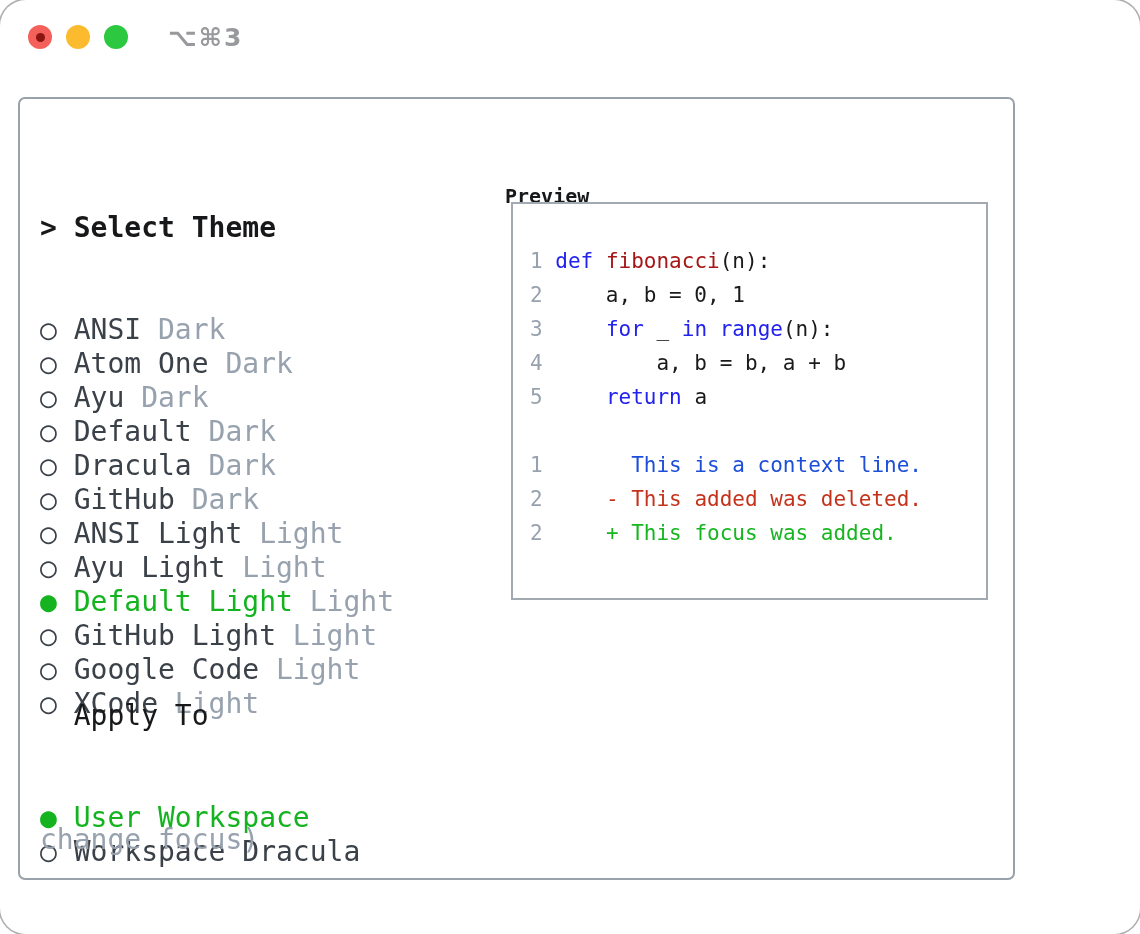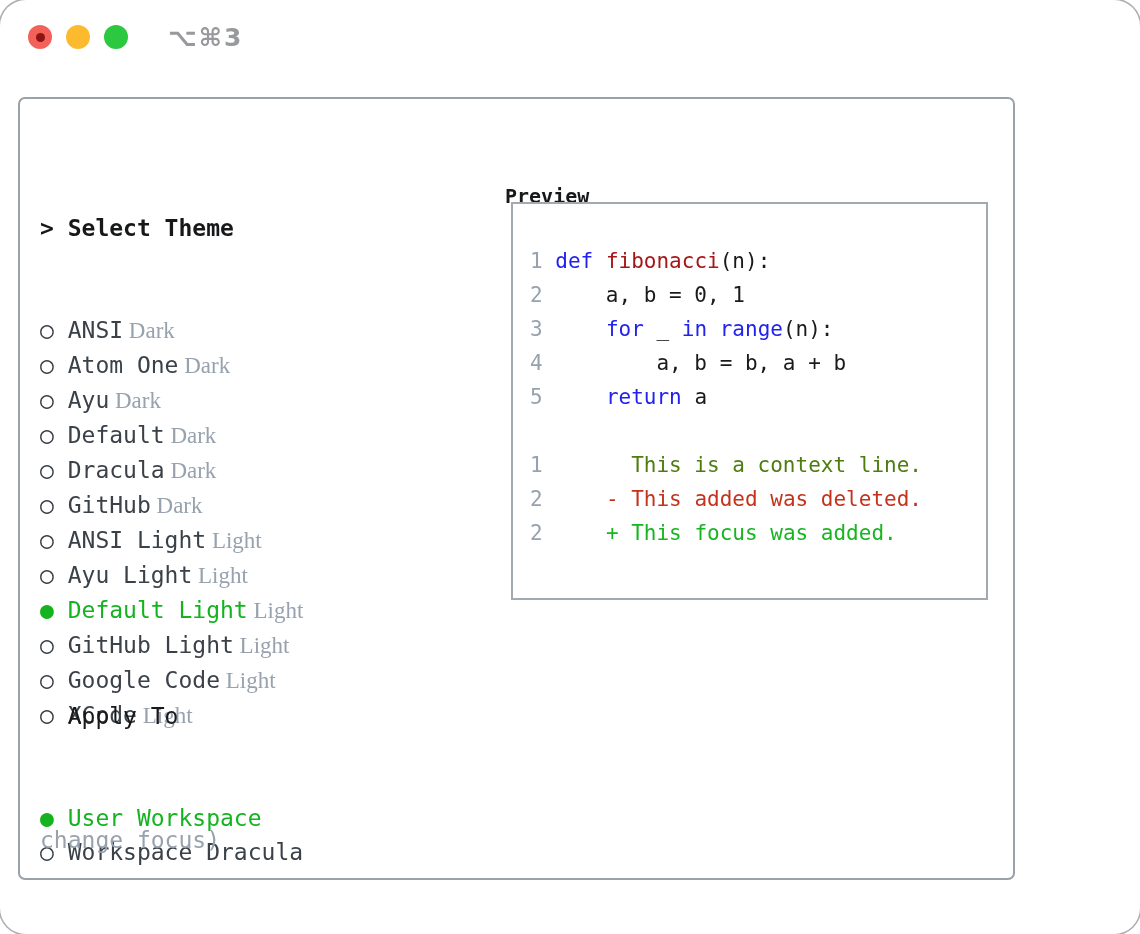--- a/index.html
+++ b/index.html
@@ -22,44 +22,44 @@
   .win-title{
     position:absolute;top:23px;left:168px;font-size:25px;font-weight:bold;
     color:#98999c;letter-spacing:2px;
     font-family:"DejaVu Sans","DejaVu Sans Mono","Liberation Sans",sans-serif;
   }
   
   .panel{
     position:absolute;left:18px;top:97px;width:997px;height:783px;box-sizing:border-box;
     border:2px solid var(--panel-border,#99a1ab);border-radius:7px;background:#fff;
   }
-  .col-text{position:absolute;font-size:23px;line-height:34px;white-space:pre;}
+  .col-text{position:absolute;font-size:28px;line-height:34px;white-space:pre;}
   .theme-block{left:20px;top:44px;}
   .apply-block{left:20px;top:532px;}
   .hint-block{left:20px;top:656px;color:var(--muted-gray,#9aa5b1);}
   .heading{color:var(--text-primary,#17181a);font-weight:bold;}
   .heading2{color:var(--text-primary,#17181a);}
   .row{white-space:pre;}
   .marker{display:inline-block;width:2ch;color:#3b4148;}
   .name{color:var(--text-secondary,#3b4148);text-align:center;}
-  .variant{color:var(--muted-gray,#97a2ae);font-family:Liberation Serif, serif;}
+  .variant{color:var(--muted-gray,#97a2ae);}
   .row.selected .marker,.row.selected .name{color:var(--accent-green,#14b31f);}
   
   .preview-label{position:absolute;left:485px;top:44px;font-size:20px;line-height:34px;font-weight:bold;color:var(--text-primary,#17181a);margin-top:36px;}
   .preview-box{
     position:absolute;left:491px;top:103px;width:477px;height:398px;box-sizing:border-box;
     border:2px solid var(--preview-border,#a2a9b1);background:#fff;overflow:hidden;
   }
   .codewrap{position:absolute;inset:0;padding:40px 0 0 17px;font-size:21px;line-height:34px;}
   .cline{min-height:34px;white-space:pre;}
   .lnum{color:var(--muted-gray,#9aa5b1);}
   .s-plain{color:#1a1a1a;}
   .s-keyword{color:var(--keyword-blue,#2222ee);}
   .s-function{color:var(--function-red,#a61616);}
-  .s-context{color:#4d7c0f;}
+  .s-context{color:#1d4ed8;}
   .s-deleted{color:var(--deleted-red,#c5321c);}
   .s-added{color:var(--added-green,#17b621);}
 </style>
 </head>
 <body>
 
 <div class="window">
 
   <div class="traffic">
     <span class="dot red"></span>

